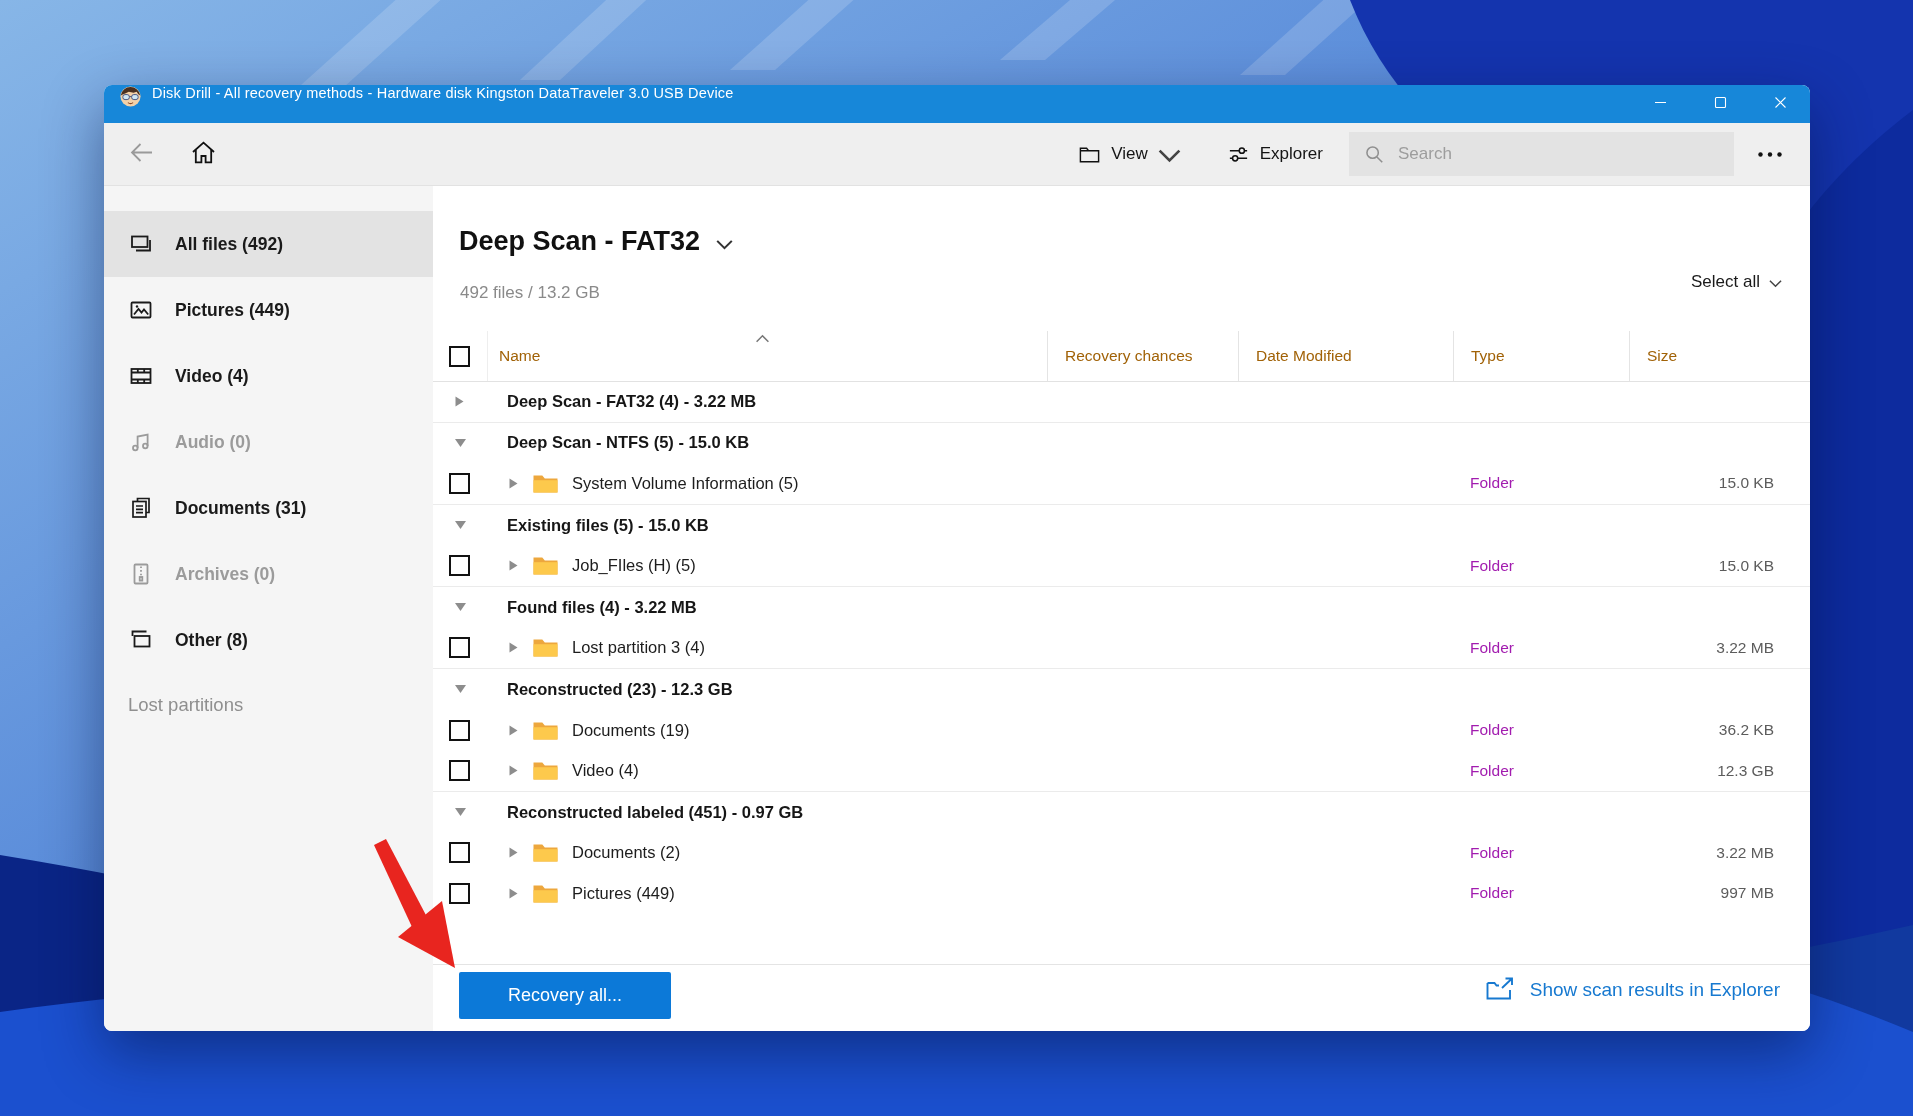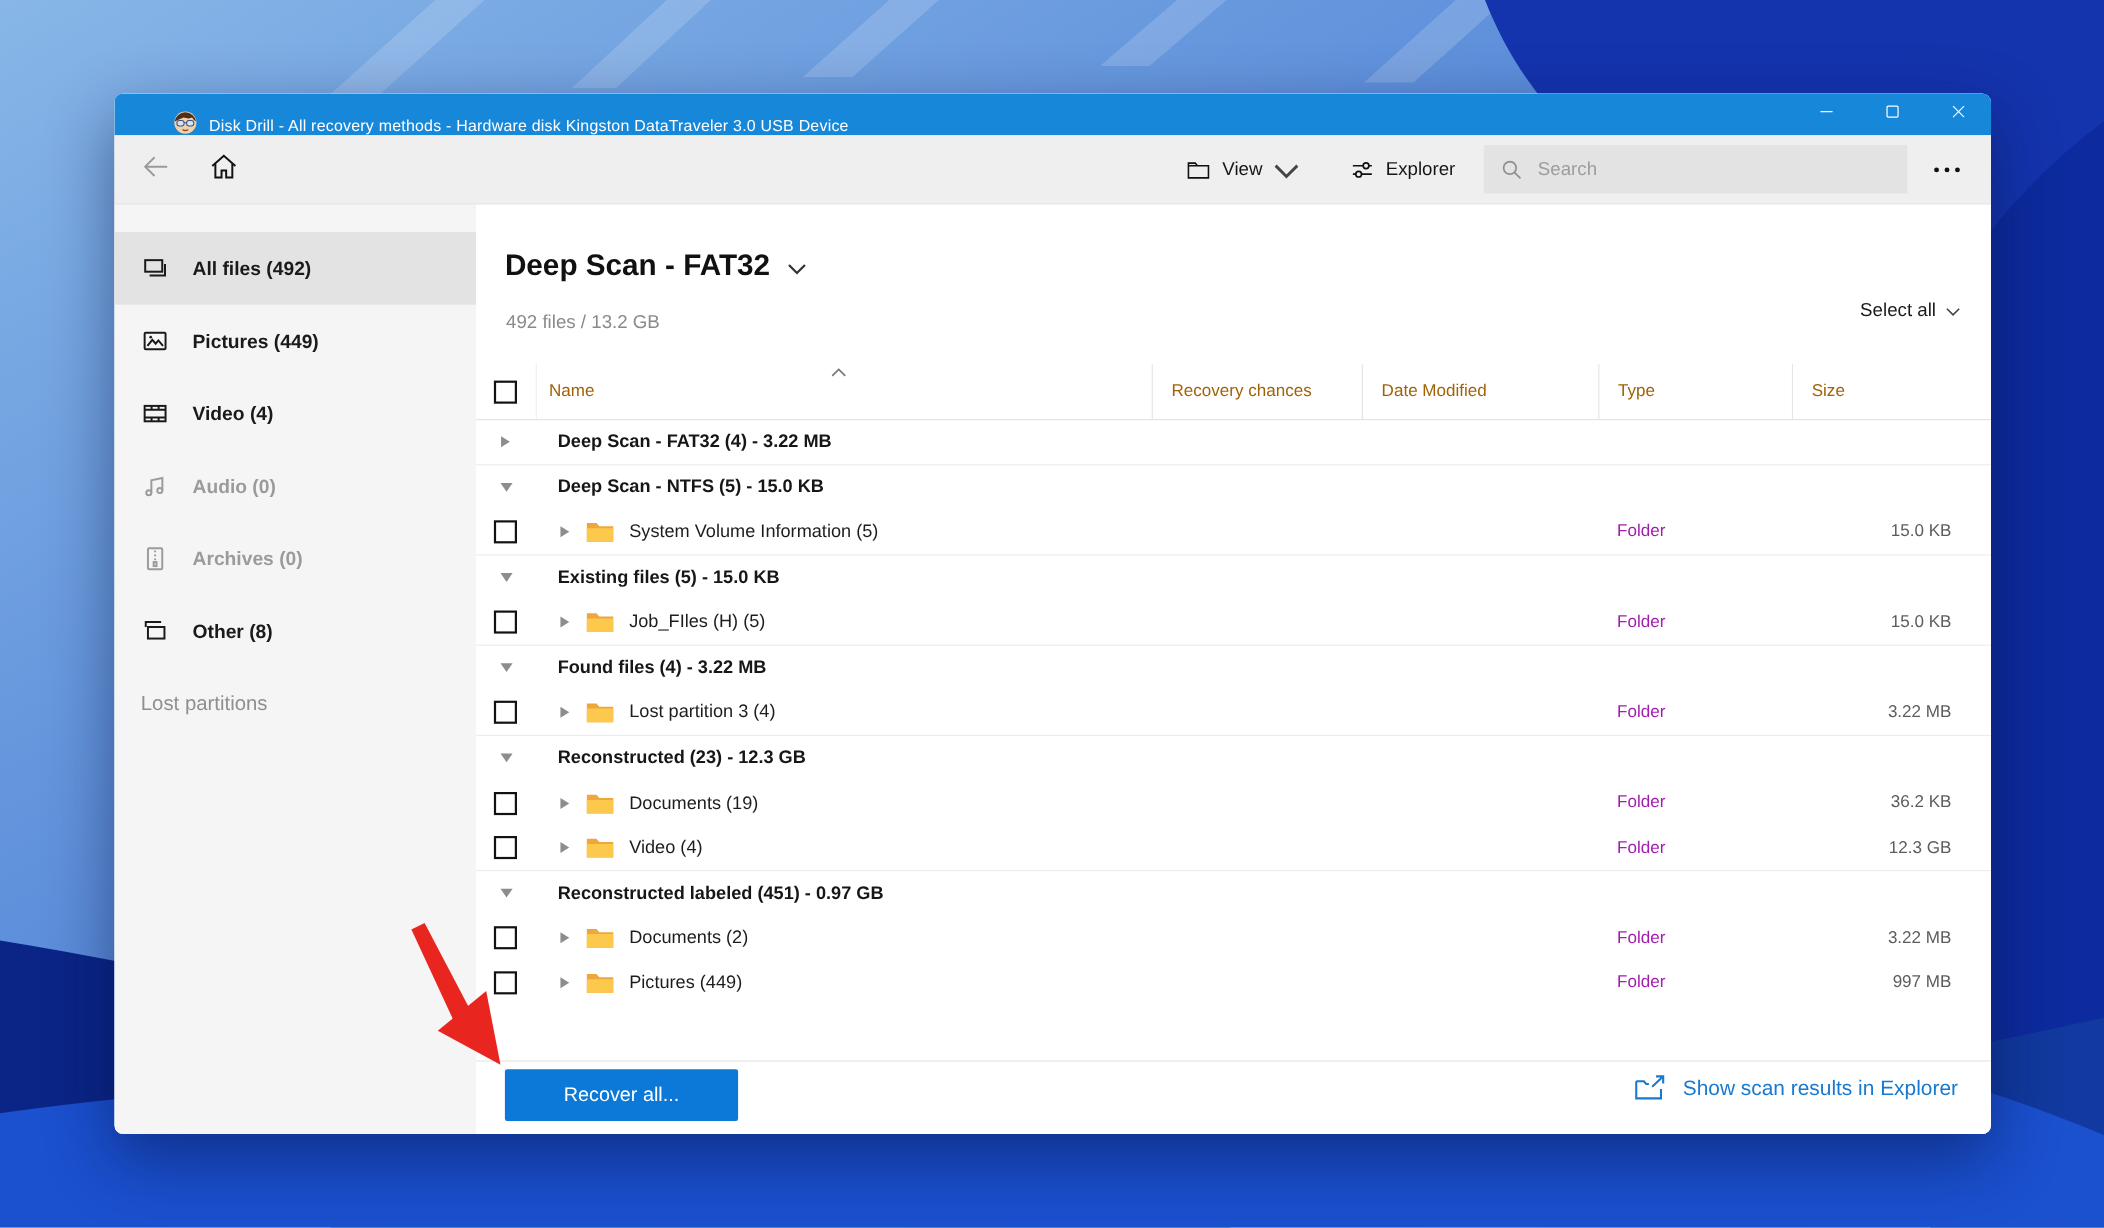--- a/index.html
+++ b/index.html
@@ -7,21 +7,21 @@
        font-family:"Liberation Sans","DejaVu Sans",sans-serif;-webkit-font-smoothing:antialiased;}
 
   
   .wallpaper{position:absolute;inset:0;z-index:0;}
 
   
   .window{position:absolute;left:104px;top:85px;width:1706px;height:946px;z-index:2;
           border-radius:8px;overflow:hidden;background:#fff;
           box-shadow:0 22px 60px rgba(0,15,60,.48);display:flex;flex-direction:column;}
 
-  .titlebar{height:38px;background:#1787d9;display:flex;align-items:flex-end;color:#fff;flex:0 0 auto;padding-left:38px;}
+  .titlebar{height:38px;background:#1787d9;display:flex;align-items:flex-start;color:#fff;flex:0 0 auto;}
   .app-ic{width:23px;height:23px;margin:0 10px 0 15px;display:flex;}
   .title-text{font-size:14.5px;letter-spacing:.2px;}
   .win-controls{margin-left:auto;display:flex;height:100%;}
   .win-btn{width:60px;height:100%;display:flex;align-items:center;justify-content:center;cursor:default;}
   .win-btn svg{width:13px;height:13px;}
 
   .toolbar{height:62px;background:#efefef;border-bottom:1px solid #e2e2e2;display:flex;align-items:center;flex:0 0 auto;}
   .nav-btn{display:flex;align-items:center;justify-content:center;}
   .nav-back{margin-left:22px;width:30px;height:30px;}
   .nav-home{margin-left:32px;width:30px;height:30px;}
@@ -252,20 +252,30 @@
           <div class="side-item disabled">
             <span class="icn">
               <svg viewBox="0 0 26 26" fill="none" stroke="currentColor" stroke-width="1.8">
                 <path d="M9.6 19 V7.6 L19.6 5.6 V17"></path>
                 <circle cx="7.3" cy="19" r="2.3"></circle>
                 <circle cx="17.3" cy="17" r="2.3"></circle>
               </svg>
             </span>
             <span>Audio (0)</span>
           </div>
+          <div class="side-item">
+            <span class="icn">
+              <svg viewBox="0 0 26 26" fill="none" stroke="currentColor" stroke-width="1.7">
+                <path d="M9.5 6.5 V3.5 H21 V17.5 H18"></path>
+                <rect x="5" y="6.5" width="13" height="15.5"></rect>
+                <path d="M8 11 H15 M8 14.3 H15 M8 17.6 H15"></path>
+              </svg>
+            </span>
+            <span>Documents (31)</span>
+          </div>
           <div class="side-item disabled">
             <span class="icn">
               <svg viewBox="0 0 26 26" fill="none" stroke="currentColor" stroke-width="1.8">
                 <rect x="6.5" y="3.5" width="13" height="19" rx="1"></rect>
                 <path d="M13 5.5 v1.6 M13 9.1 v1.6 M13 12.7 v1.6"></path>
                 <rect x="11.7" y="16" width="2.6" height="3.6"></rect>
               </svg>
             </span>
             <span>Archives (0)</span>
           </div>
@@ -535,21 +545,21 @@
               <span class="file-name">Pictures (449)</span>
             </div>
             <div></div>
             <div></div>
             <div class="c-type">Folder</div>
             <div class="c-size">997 MB</div>
           </div>
         </div>
 
       <div class="footer-line"></div>
-      <button class="recover-btn">Recover all...</button>
+      <button class="recover-btn">Recovery all...</button>
       <div class="explorer-link">
         <span class="icn">
             <svg viewBox="0 0 30 27" fill="none" stroke="#1779d0" stroke-width="1.9">
               <path d="M2.5 7 H9.5 L11.5 9.5 H14 M2.5 7 V22.5 H25 V14"></path>
               <path d="M17 12 L27 2.5 M20.5 2.5 H27 V9"></path>
             </svg>
           </span>
         <span>Show scan results in Explorer</span>
       </div>
     </div>

